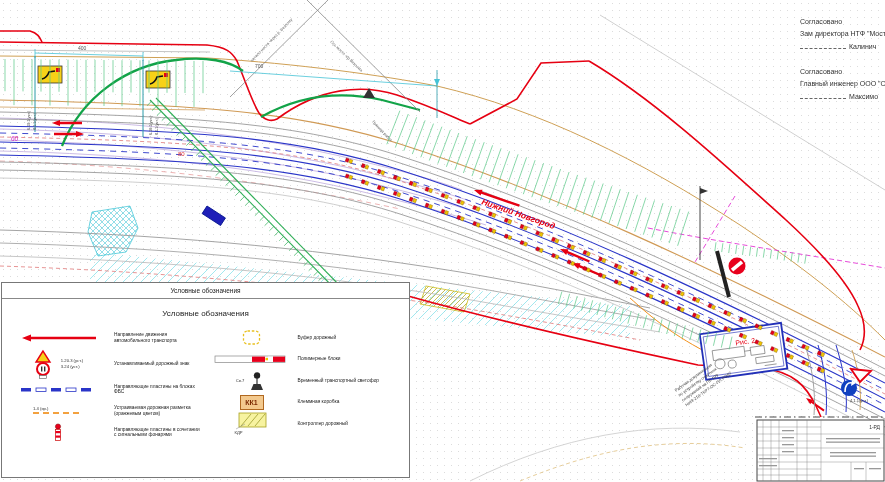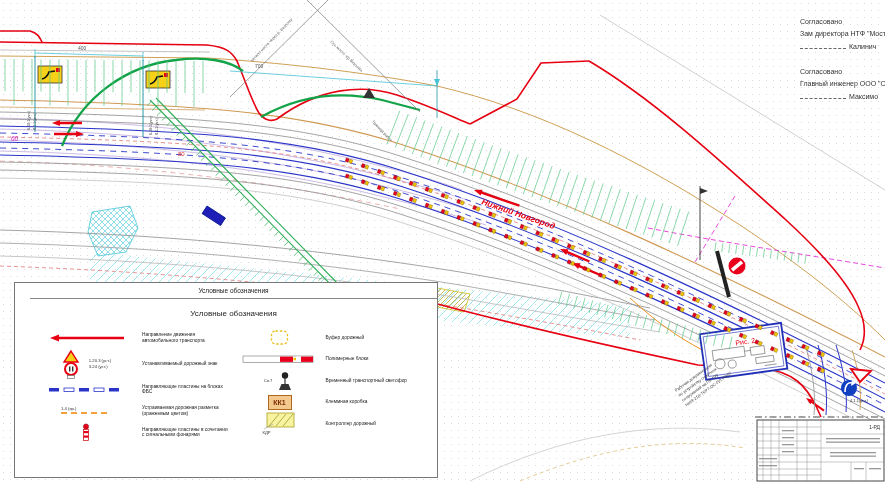--- a/index.html
+++ b/index.html
@@ -7,22 +7,22 @@
     background-image:radial-gradient(circle,#dcdcdc 0.5px,rgba(0,0,0,0) 0.6px);
     background-size:7px 7px;font-family:"Liberation Sans",sans-serif;}
   .plan-svg{position:absolute;left:0;top:0;z-index:1;}
   svg text{font-family:"Liberation Sans",sans-serif;}
   
   .approval{position:absolute;left:800px;width:120px;z-index:4;font-size:7px;color:#333;line-height:1.25;}
   .approval .role{margin-top:3px;white-space:nowrap;}
   .approval .sig{margin-top:2px;white-space:nowrap;}
   .sig-line{display:inline-block;width:46px;height:7px;border-bottom:1px dashed #666;margin-right:3px;}
   
-  .legend-panel{position:absolute;left:14px;top:282px;width:407px;height:194px;background:#fff;
-    border:1px solid #777;z-index:5;padding-left:15px;}
+  .legend-panel{position:absolute;left:1px;top:282px;width:407px;height:194px;background:#fff;
+    border:1px solid #777;z-index:5;}
   .legend-box-title{text-align:center;font-size:6.5px;color:#222;padding-top:4px;}
   .legend-divider{border-bottom:1px solid #888;margin-top:4px;}
   .legend-section-title{text-align:center;font-size:8px;color:#222;margin-top:10px;}
   .legend-cols{display:flex;margin-top:9px;}
   .legend-col{flex:1;display:flex;flex-direction:column;}
   .legend-row{display:flex;align-items:center;height:21.5px;}
   .legend-icon{width:112px;min-width:112px;display:flex;justify-content:center;align-items:center;}
   .legend-col.right .legend-icon{width:92px;min-width:92px;}
   .legend-label{font-size:4.8px;color:#222;line-height:1.15;padding-right:5px;}
   .sign-codes{display:flex;flex-direction:column;font-size:4.2px;color:#333;margin-left:2px;line-height:1.3;}

